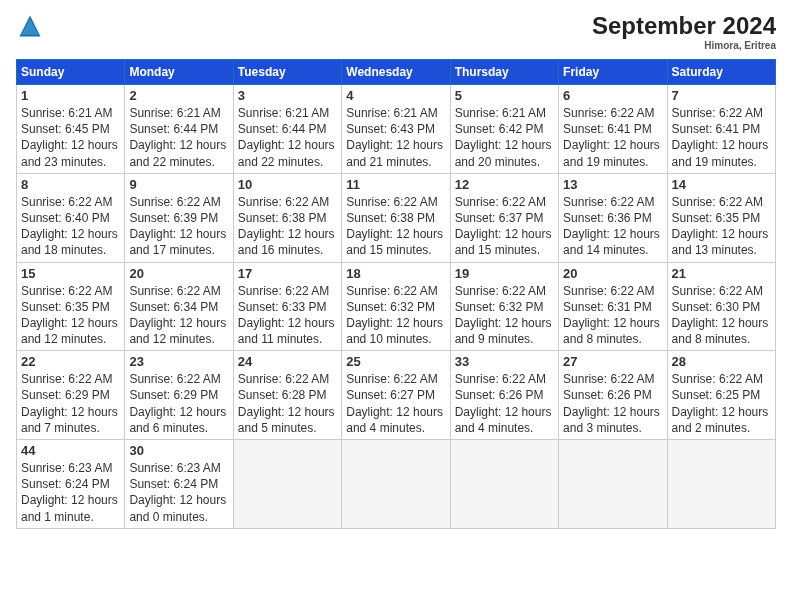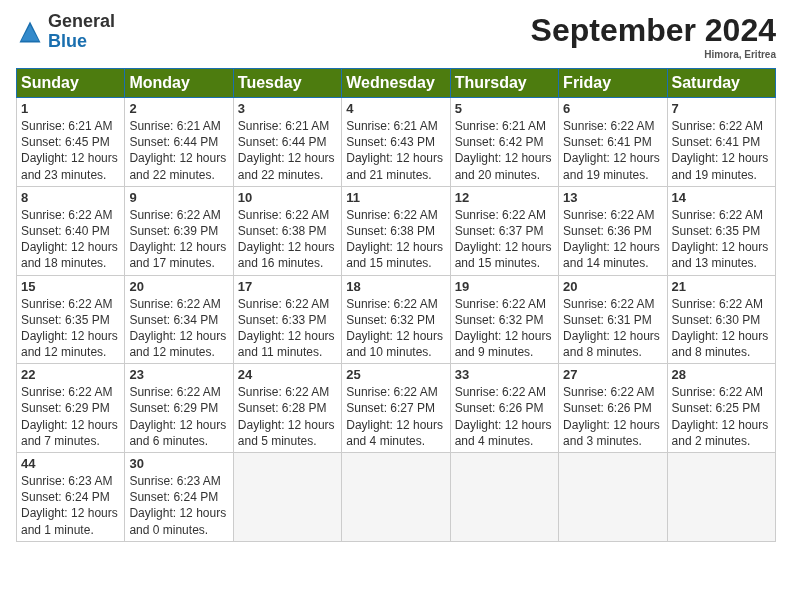--- a/index.html
+++ b/index.html
@@ -35,38 +35,38 @@
     .logo-general { color: #333; }
     .logo-blue { color: #1a6faf; }
     .logo-icon {
       width: 28px;
       height: 28px;
     }
     .title-block {
       text-align: right;
     }
     .month-title {
-      font-size: 32px;
+      font-size: 24px;
       font-weight: bold;
       color: #222;
     }
     .location {
       font-size: 10px;
       color: #555;
       font-weight: bold;
     }
     .calendar-table {
       width: 100%;
       border-collapse: collapse;
       table-layout: fixed;
     }
     .calendar-table th {
-      background: #4d7c0f;
+      background: #1d4ed8;
       color: #fff;
-      font-size: 16px;
+      font-size: 12px;
       font-weight: bold;
       padding: 5px 4px;
       text-align: left;
       border: 1px solid #1a6faf;
     }
     .calendar-table td {
       vertical-align: top;
       border: 1px solid #ccc;
       padding: 3px 4px;
       font-size: 9px;
@@ -92,26 +92,20 @@
 </head>
 <body>
 
 <div class="page">
   <div class="header">
     <div class="logo">
       <svg class="logo-icon" viewBox="0 0 32 32">
         <polygon points="16,4 28,28 4,28" fill="#1a6faf"></polygon>
         <polygon points="16,8 26,26 6,26" fill="#4da6e8" opacity="0.5"></polygon>
       </svg>
-      <div>
-        <div class="logo-text">
-          <span class="logo-general">General</span><br>
-          <span class="logo-blue">Blue</span>
-        </div>
-      </div>
     </div>
     <div class="title-block">
       <div class="month-title">September 2024</div>
       <div class="location">Himora, Eritrea</div>
     </div>
   </div>
 
   <table class="calendar-table">
     <thead>
       <tr>

